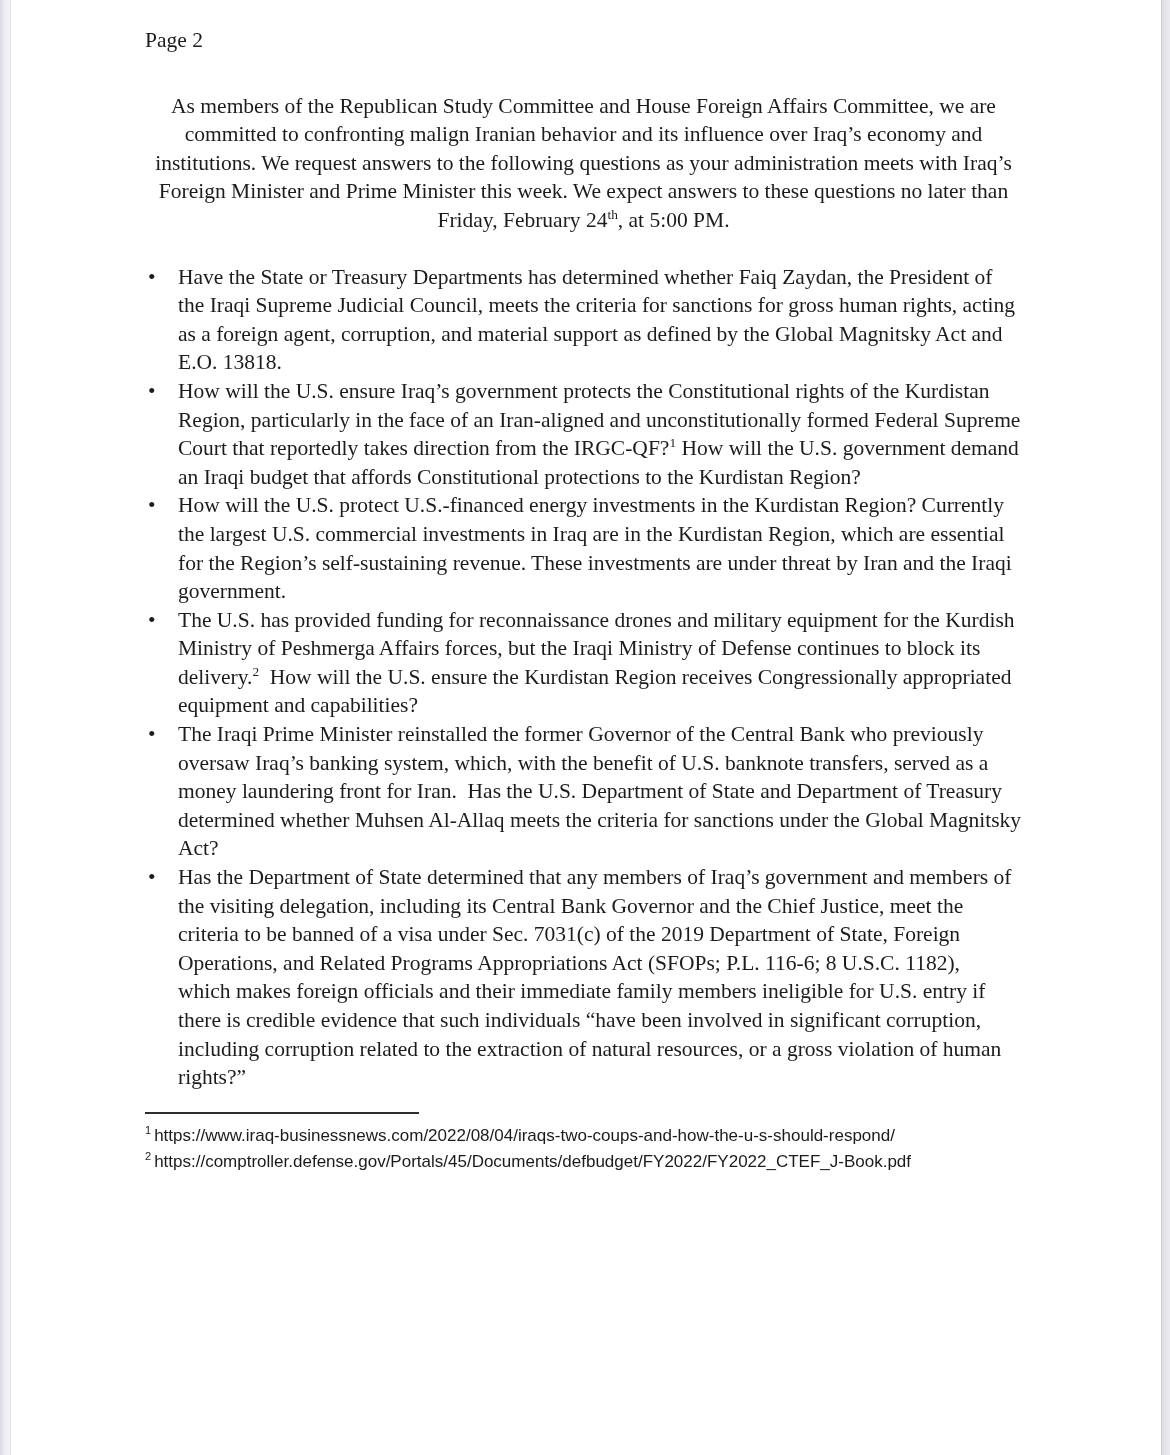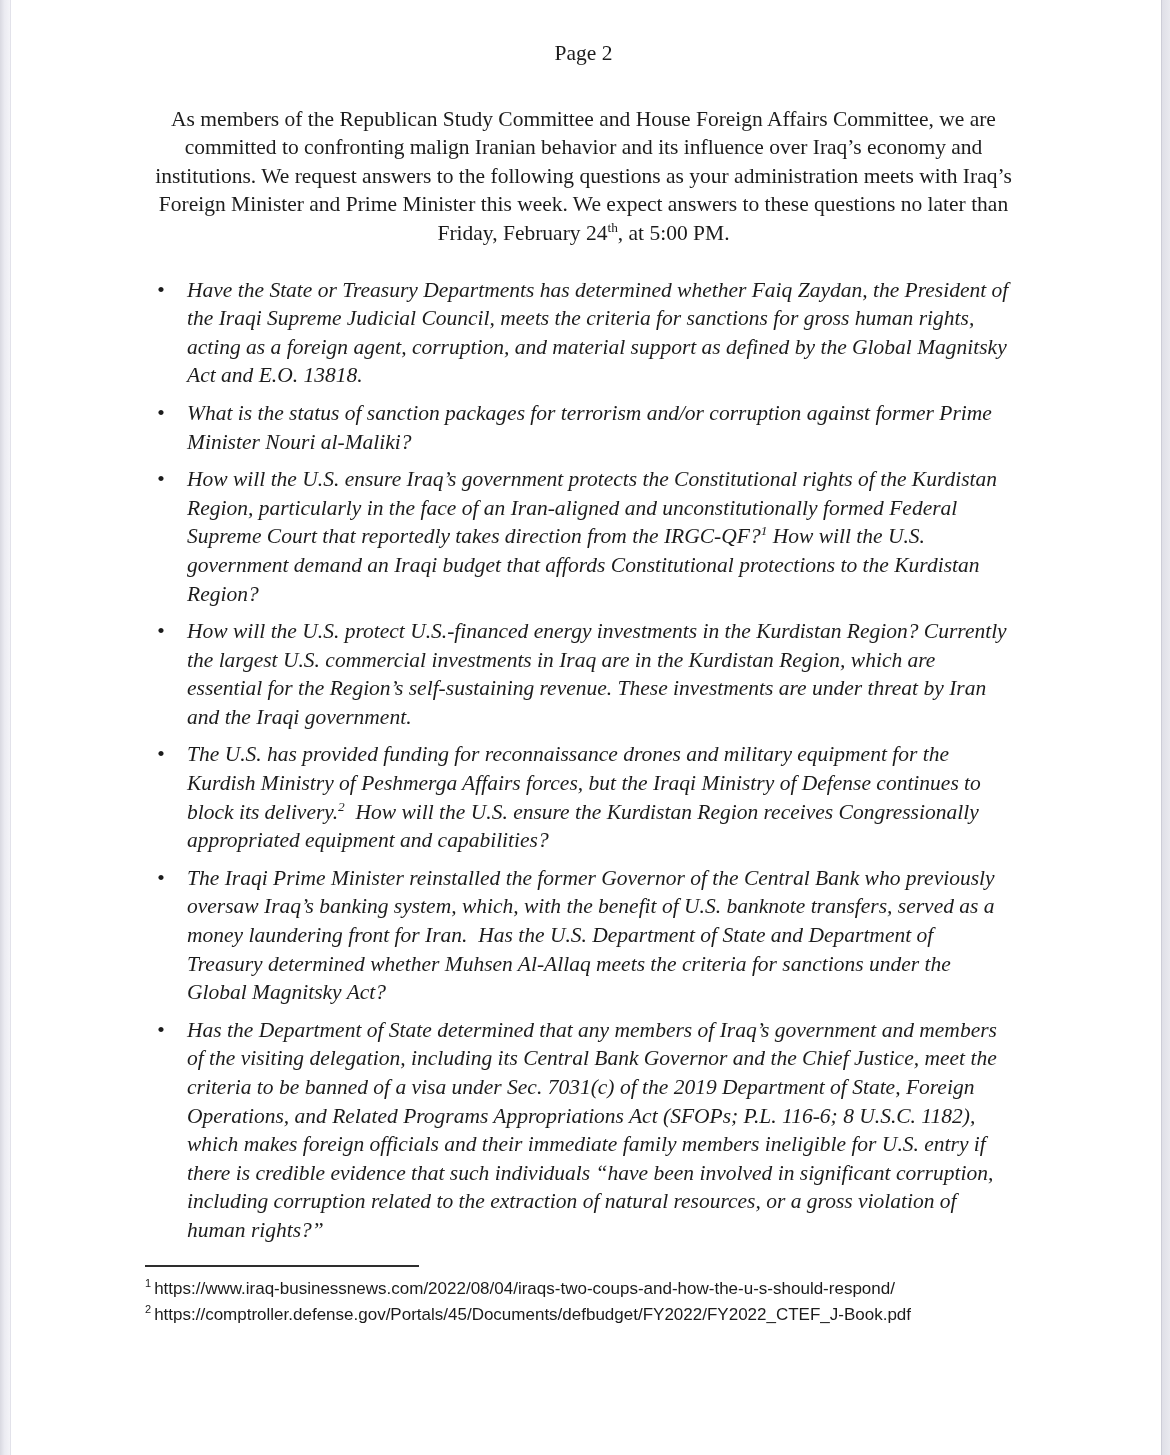--- a/index.html
+++ b/index.html
@@ -28,42 +28,41 @@
   }
   .page-content {
     position: absolute;
     left: 145px;
     top: 0;
     width: 877px;
     font-size: 21.5px;
     line-height: 28.6px;
   }
   .page-number {
-    padding-top: 39px;
-    text-align: center;
+    padding-top: 26px;
+    text-align: left;
     margin: 0 0 0 0;
   }
   .intro {
     margin: 37px 0 0 0;
     text-align: center;
   }
   sup {
     font-size: 0.62em;
     line-height: 0;
     vertical-align: super;
   }
   ul.questions {
     list-style: none;
     margin: 28px 0 0 0;
     padding: 0 0 0 33px;
   }
   ul.questions li {
     position: relative;
-    margin: 9px;
-    font-style: italic;
+    margin: 0;
   }
   ul.questions li::before {
     content: "\2022";
     position: absolute;
     left: -30px;
     top: 0;
   }
   .footnotes {
     margin-top: 20px;
     font-family: "Liberation Sans", sans-serif;
@@ -84,21 +83,20 @@
 <body>
 
 <div class="scan-edge-left"></div>
 <div class="scan-edge-right"></div>
 
 <div class="page-content">
   <p class="page-number">Page 2</p>
   <p class="intro">As members of the Republican Study Committee and House Foreign Affairs Committee, we are committed to confronting malign Iranian behavior and its influence over Iraq’s economy and institutions. We request answers to the following questions as your administration meets with Iraq’s Foreign Minister and Prime Minister this week. We expect answers to these questions no later than Friday, February 24<sup>th</sup>, at 5:00 PM.</p>
   <ul class="questions">
       <li>Have the State or Treasury Departments has determined whether Faiq Zaydan, the President of the Iraqi Supreme Judicial Council, meets the criteria for sanctions for gross human rights, acting as a foreign agent, corruption, and material support as defined by the Global Magnitsky Act and E.O. 13818.</li>
-      <li>What is the status of sanction packages for terrorism and/or corruption against former Prime Minister Nouri al-Maliki?</li>
       <li>How will the U.S. ensure Iraq’s government protects the Constitutional rights of the Kurdistan Region, particularly in the face of an Iran-aligned and unconstitutionally formed Federal Supreme Court that reportedly takes direction from the IRGC-QF?<sup>1</sup> How will the U.S. government demand an Iraqi budget that affords Constitutional protections to the Kurdistan Region?</li>
       <li>How will the U.S. protect U.S.-financed energy investments in the Kurdistan Region? Currently the largest U.S. commercial investments in Iraq are in the Kurdistan Region, which are essential for the Region’s self-sustaining revenue. These investments are under threat by Iran and the Iraqi government.</li>
       <li>The U.S. has provided funding for reconnaissance drones and military equipment for the Kurdish Ministry of Peshmerga Affairs forces, but the Iraqi Ministry of Defense continues to block its delivery.<sup>2</sup>&nbsp; How will the U.S. ensure the Kurdistan Region receives Congressionally appropriated equipment and capabilities?</li>
       <li>The Iraqi Prime Minister reinstalled the former Governor of the Central Bank who previously oversaw Iraq’s banking system, which, with the benefit of U.S. banknote transfers, served as a money laundering front for Iran.&nbsp; Has the U.S. Department of State and Department of Treasury determined whether Muhsen Al-Allaq meets the criteria for sanctions under the Global Magnitsky Act?</li>
       <li>Has the Department of State determined that any members of Iraq’s government and members of the visiting delegation, including its Central Bank Governor and the Chief Justice, meet the criteria to be banned of a visa under Sec. 7031(c) of the 2019 Department of State, Foreign Operations, and Related Programs Appropriations Act (SFOPs; P.L. 116-6; 8 U.S.C. 1182),&nbsp; which makes foreign officials and their immediate family members ineligible for U.S. entry if there is credible evidence that such individuals “have been involved in significant corruption, including corruption related to the extraction of natural resources, or a gross violation of human rights?”</li>
     </ul>
   <div class="footnotes">
     <div class="footnote-rule"></div>
     <div>
         <div class="footnote-item"><sup>1</sup><span>https://www.iraq-businessnews.com/2022/08/04/iraqs-two-coups-and-how-the-u-s-should-respond/</span></div>

